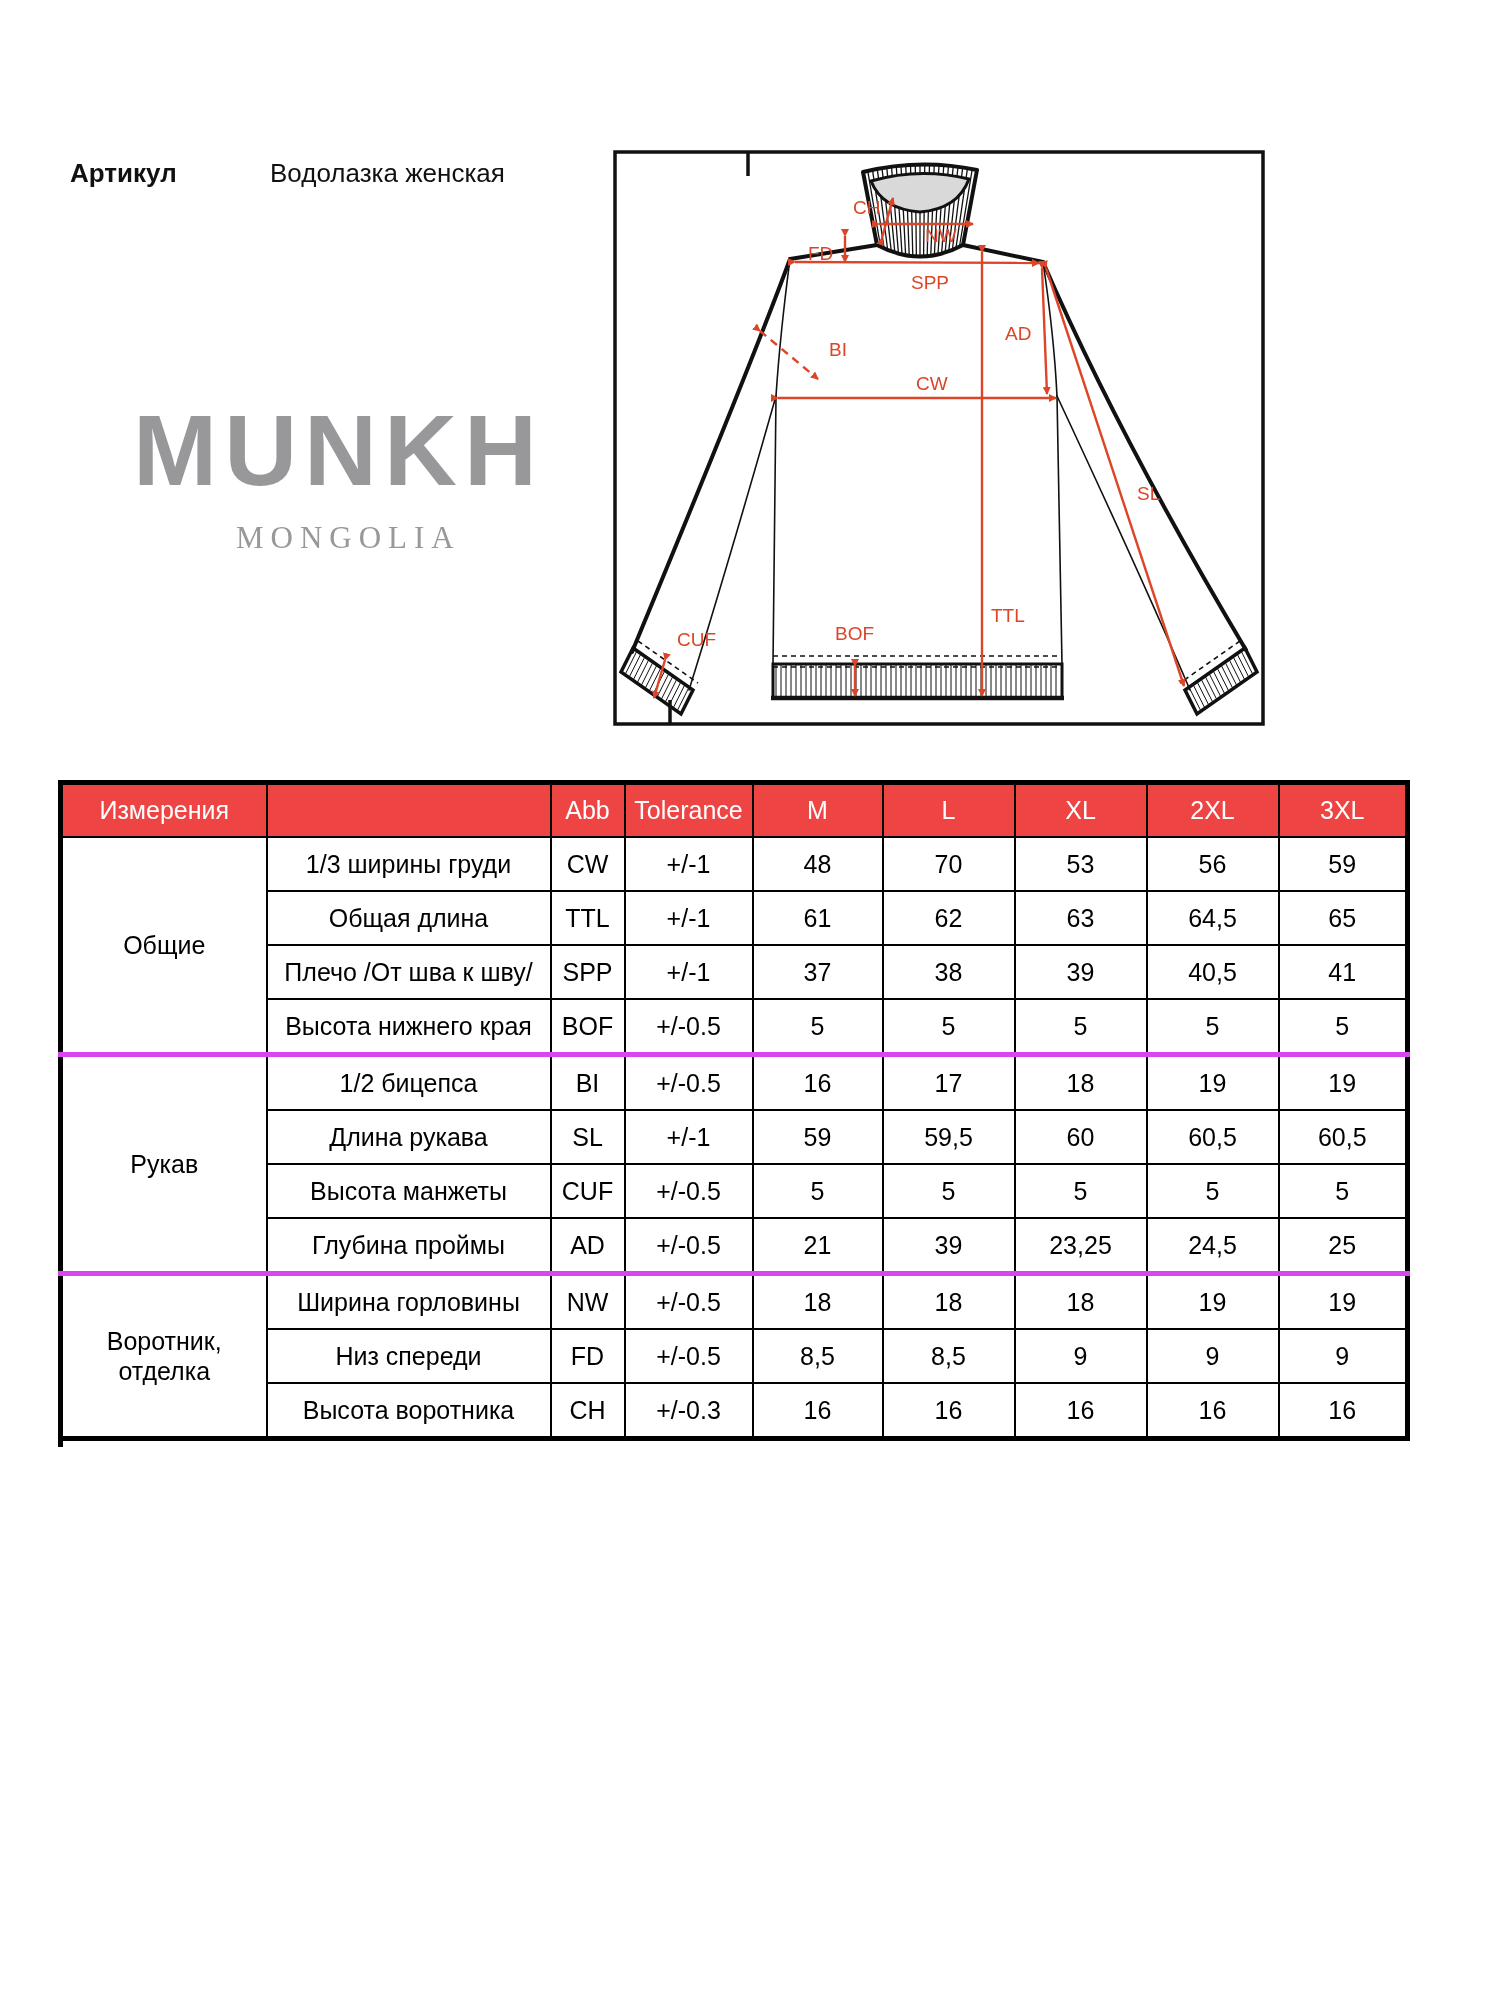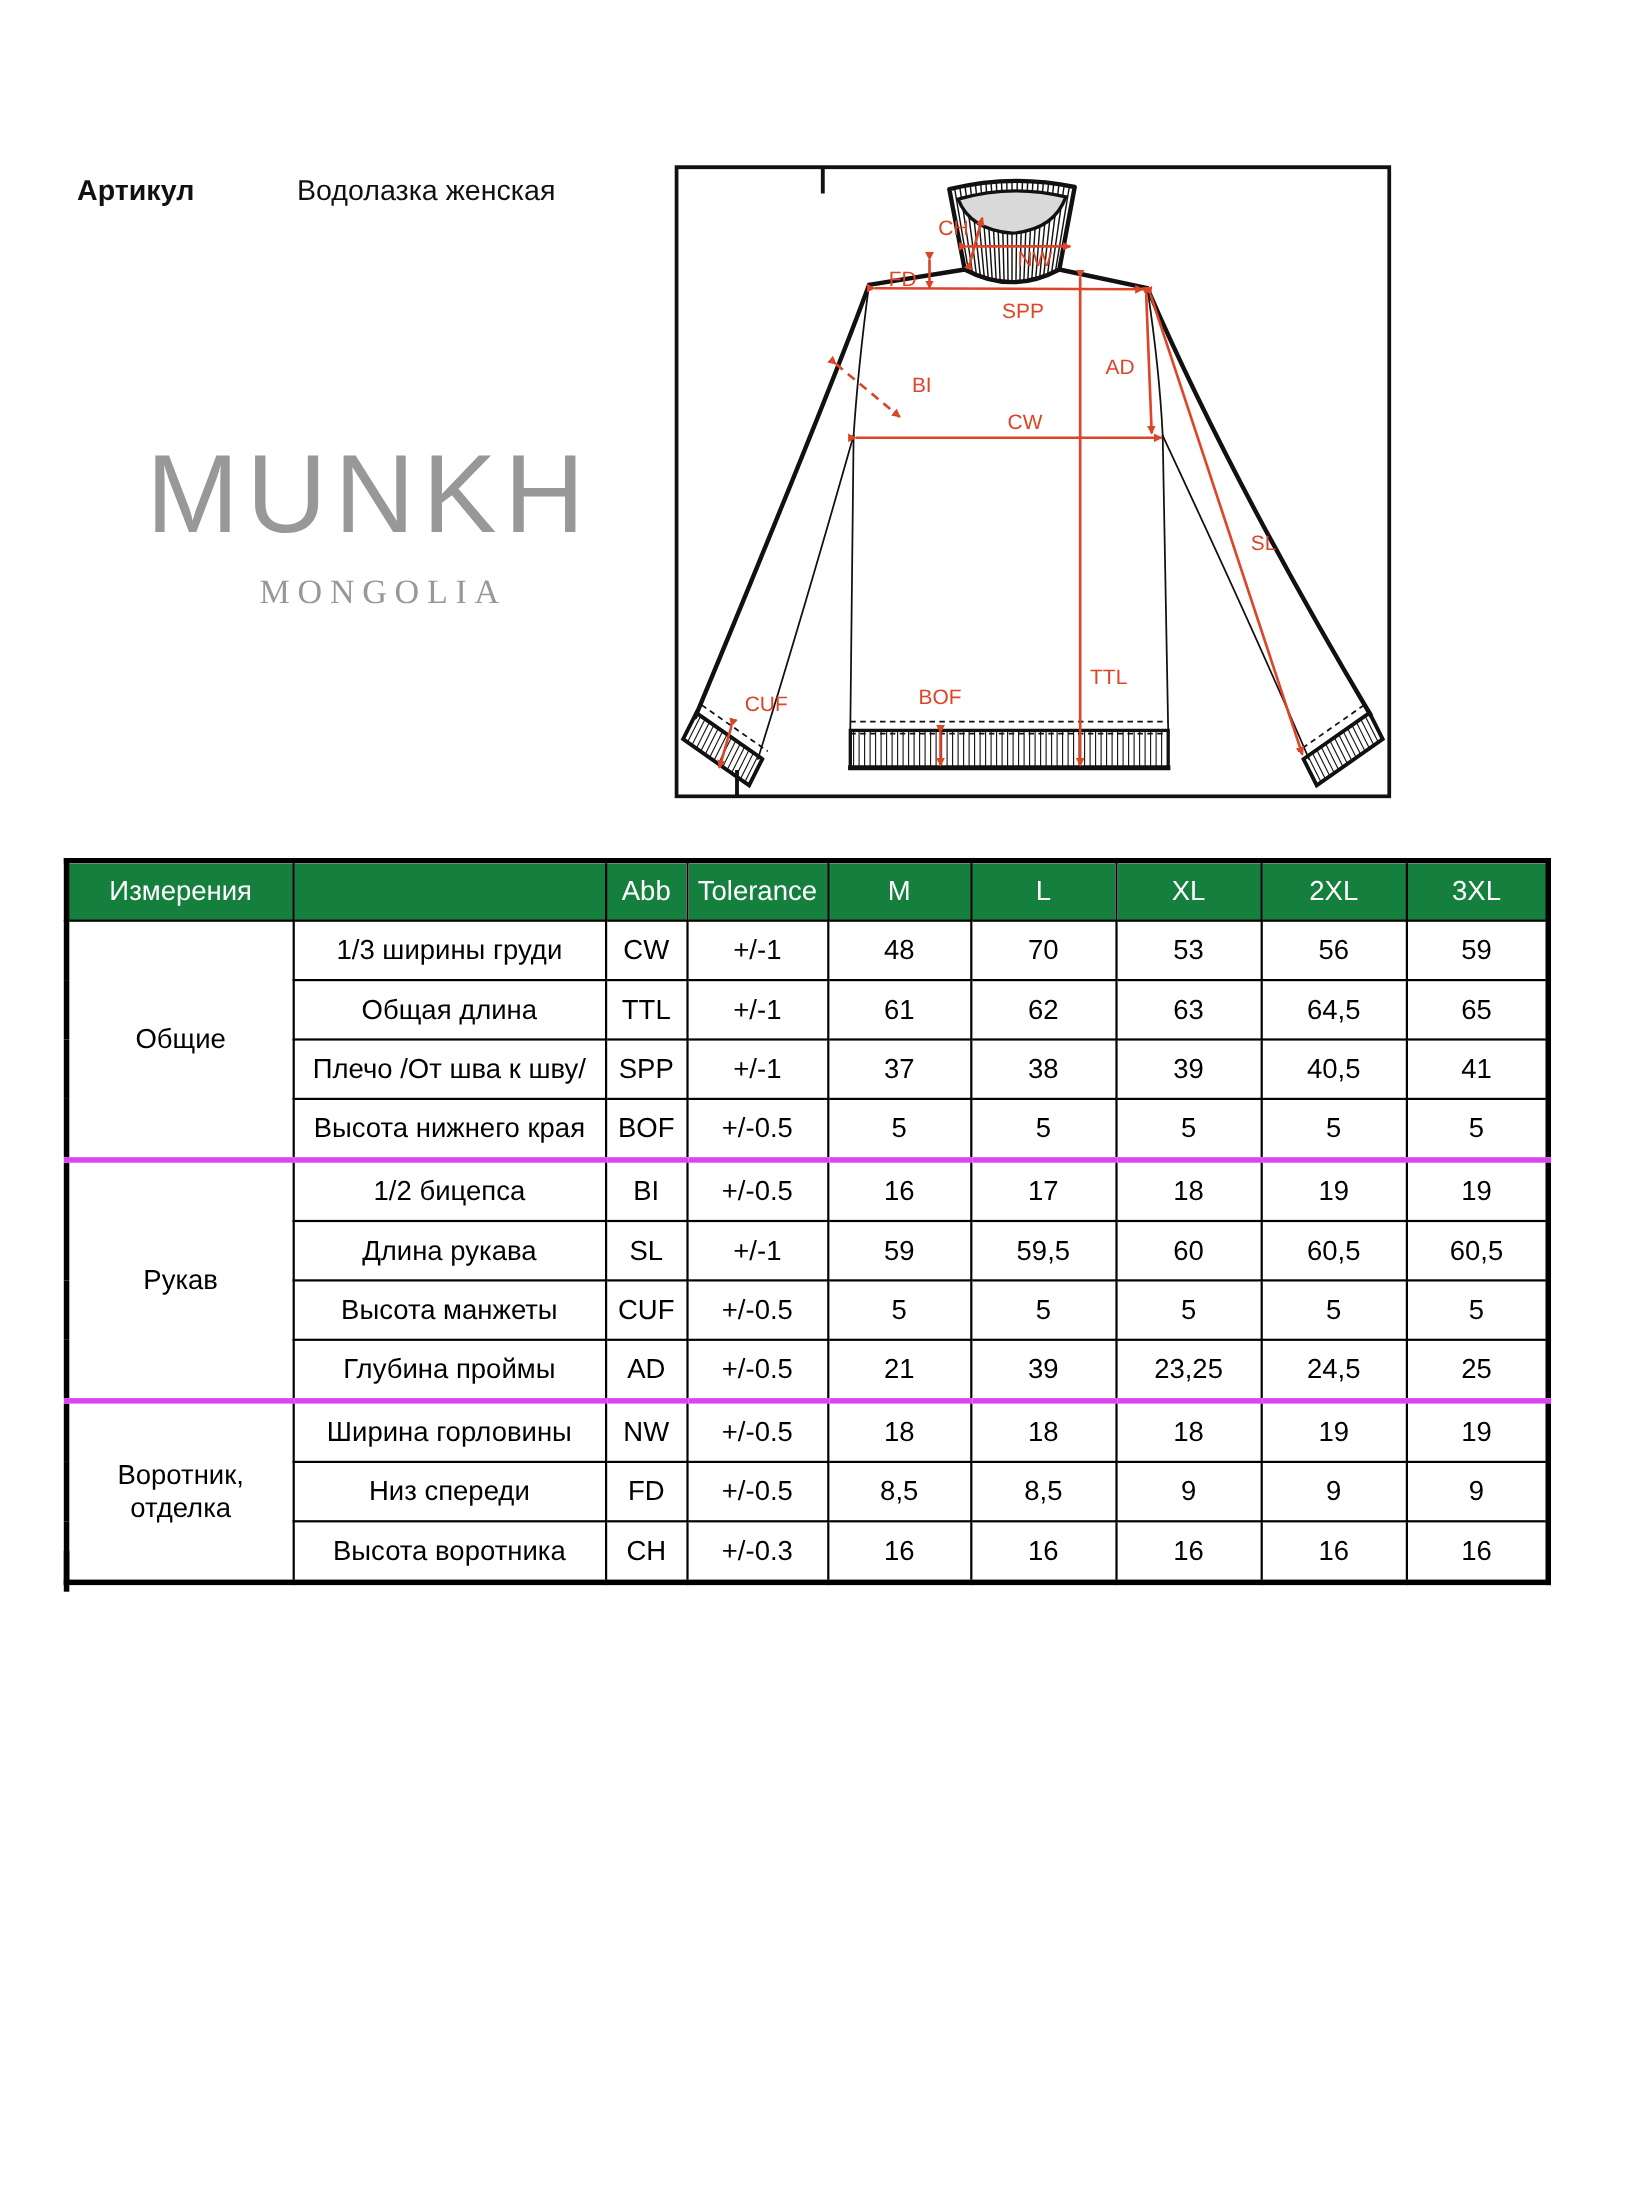--- a/index.html
+++ b/index.html
@@ -4,38 +4,38 @@
 <style>
   html,body{margin:0;padding:0;background:#fff;}
   .page{position:relative;width:1500px;height:1592px;background:#fff;overflow:hidden;
         font-family:"Liberation Sans", sans-serif;color:#111;}
   
   .article-row{position:absolute;left:70px;top:158px;display:flex;font-size:26px;line-height:30px;}
   .article-label{font-weight:bold;width:200px;}
   .article-value{margin-left:0px;}
   
   .brand-logo{position:absolute;left:133px;top:400px;font-size:101px;line-height:101px;
-              letter-spacing:7px;color:var(--logo,#98989a);font-weight:400;text-align:center;}
+              letter-spacing:7px;color:var(--logo,#98989a);font-weight:700;text-align:center;}
   .brand-sub{position:absolute;left:236px;top:520px;font-size:31px;letter-spacing:7px;
              color:var(--logo,#98989a);font-family:Liberation Serif, serif;}
   
   .diagram{position:absolute;left:613px;top:150px;width:652px;height:576px;}
   .ann-line{stroke:var(--ann,#dc4527);stroke-width:2.4;fill:none;}
   .ann-line.dash{stroke-dasharray:8 6;}
   .ann-text{fill:var(--ann,#dc4527);font-size:19px;font-family:"Liberation Sans",sans-serif;}
   .outline{stroke:#111;fill:none;stroke-linejoin:round;stroke-linecap:round;}
   .w4{stroke-width:4;} .w15{stroke-width:1.6;}
   .dashk{stroke:#111;stroke-width:1.6;stroke-dasharray:5 4;fill:none;}
   
   .size-table{position:absolute;left:58px;top:780px;border-collapse:collapse;table-layout:fixed;
               font-size:25px;color:#000;}
   .size-table td,.size-table th{border:2px solid #000;padding:0 4px;height:52px;
               text-align:center;font-weight:normal;overflow:hidden;}
   .size-table{border:5px solid #000;}
-  .size-table thead th{background:#15803d;color:#fff;border-color:#000;height:51px;}
+  .size-table thead th{background:#ef4444;color:#fff;border-color:#000;height:51px;}
   .name-cell{text-align:left;padding-left:6px;}
   .group-sep td{border-top:5px solid #d946ef;}
   .group-cell{vertical-align:middle;line-height:30px;}
   .left-stub{position:absolute;left:58px;top:1410px;width:5px;height:37px;background:#000;}
 </style>
 </head>
 <body>
 
 <div class="page">
 

